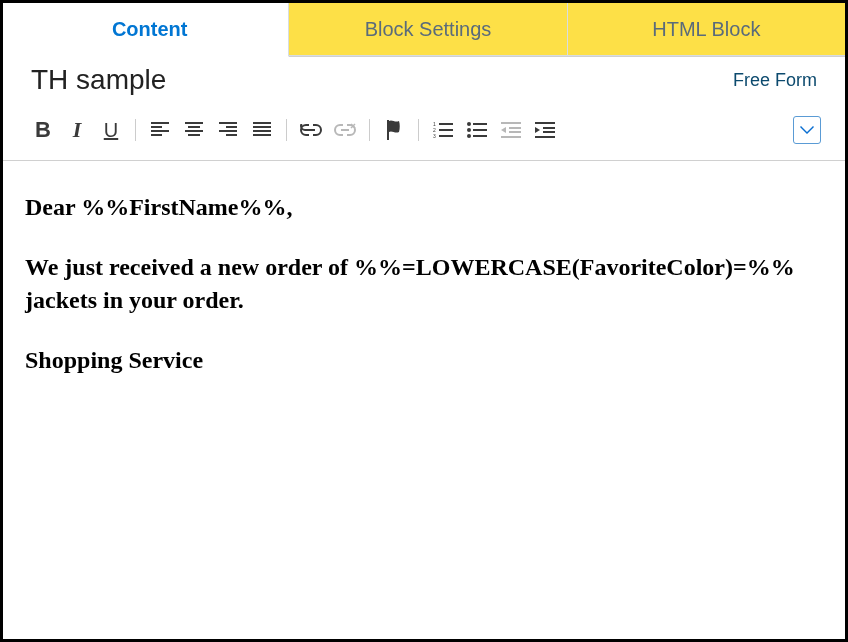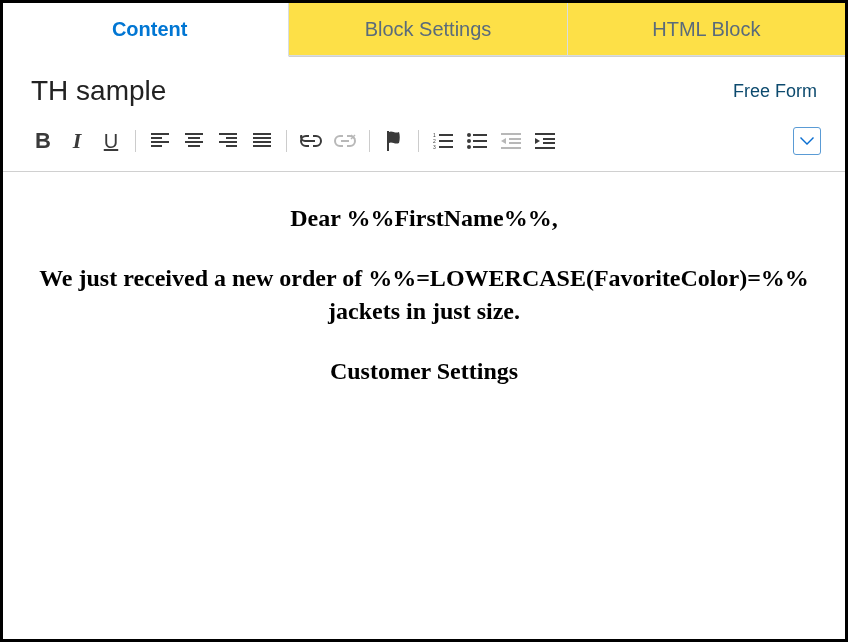--- a/index.html
+++ b/index.html
@@ -36,21 +36,21 @@
     margin-bottom: -1px;
     padding-left: 8px;
   }
   .tab:not(.active) {
     border-bottom: 1px solid #d8dde1;
   }
   .title-row {
     display: flex;
     align-items: center;
     justify-content: space-between;
-    padding: 18px 28px 10px 28px;
+    padding: 7px 28px 10px 28px;
   }
   .doc-title {
     font-size: 28px;
     color: #222;
     font-weight: 400;
   }
   .form-type {
     font-size: 18px;
     color: #0c4a6e;
   }
@@ -92,21 +92,21 @@
     background: #fff;
   }
   .content-area {
     padding: 30px 22px;
     font-family: Georgia, 'Times New Roman', serif;
     font-size: 24px;
     font-weight: bold;
     color: #000;
     line-height: 1.35;
   }
-  .content-area p { margin-bottom: 28px; text-align: center; }
+  .content-area p { margin-bottom: 28px; }
   .bold-label {
     font-family: Arial, sans-serif;
     font-weight: 900;
     font-size: 22px;
   }
   .italic-label {
     font-family: Georgia, serif;
     font-style: italic;
     font-weight: bold;
     font-size: 22px;
@@ -223,15 +223,15 @@
 
   <div class="more-btn">
     <svg width="14" height="10" viewBox="0 0 14 10">
         <path fill="#0a6ed1" d="M1 1l6 6 6-6 1 1-7 7-7-7z"></path>
       </svg>
   </div>
 </div>
 
 <div class="content-area">
   <p>Dear %%FirstName%%,</p>
-  <p>We just received a new order of %%=LOWERCASE(FavoriteColor)=%% jackets in just size.</p>
-  <p>Customer Settings</p>
+  <p>We just received a new order of %%=LOWERCASE(FavoriteColor)=%% jackets in your order.</p>
+  <p>Shopping Service</p>
 </div>
 
 </body></html>

